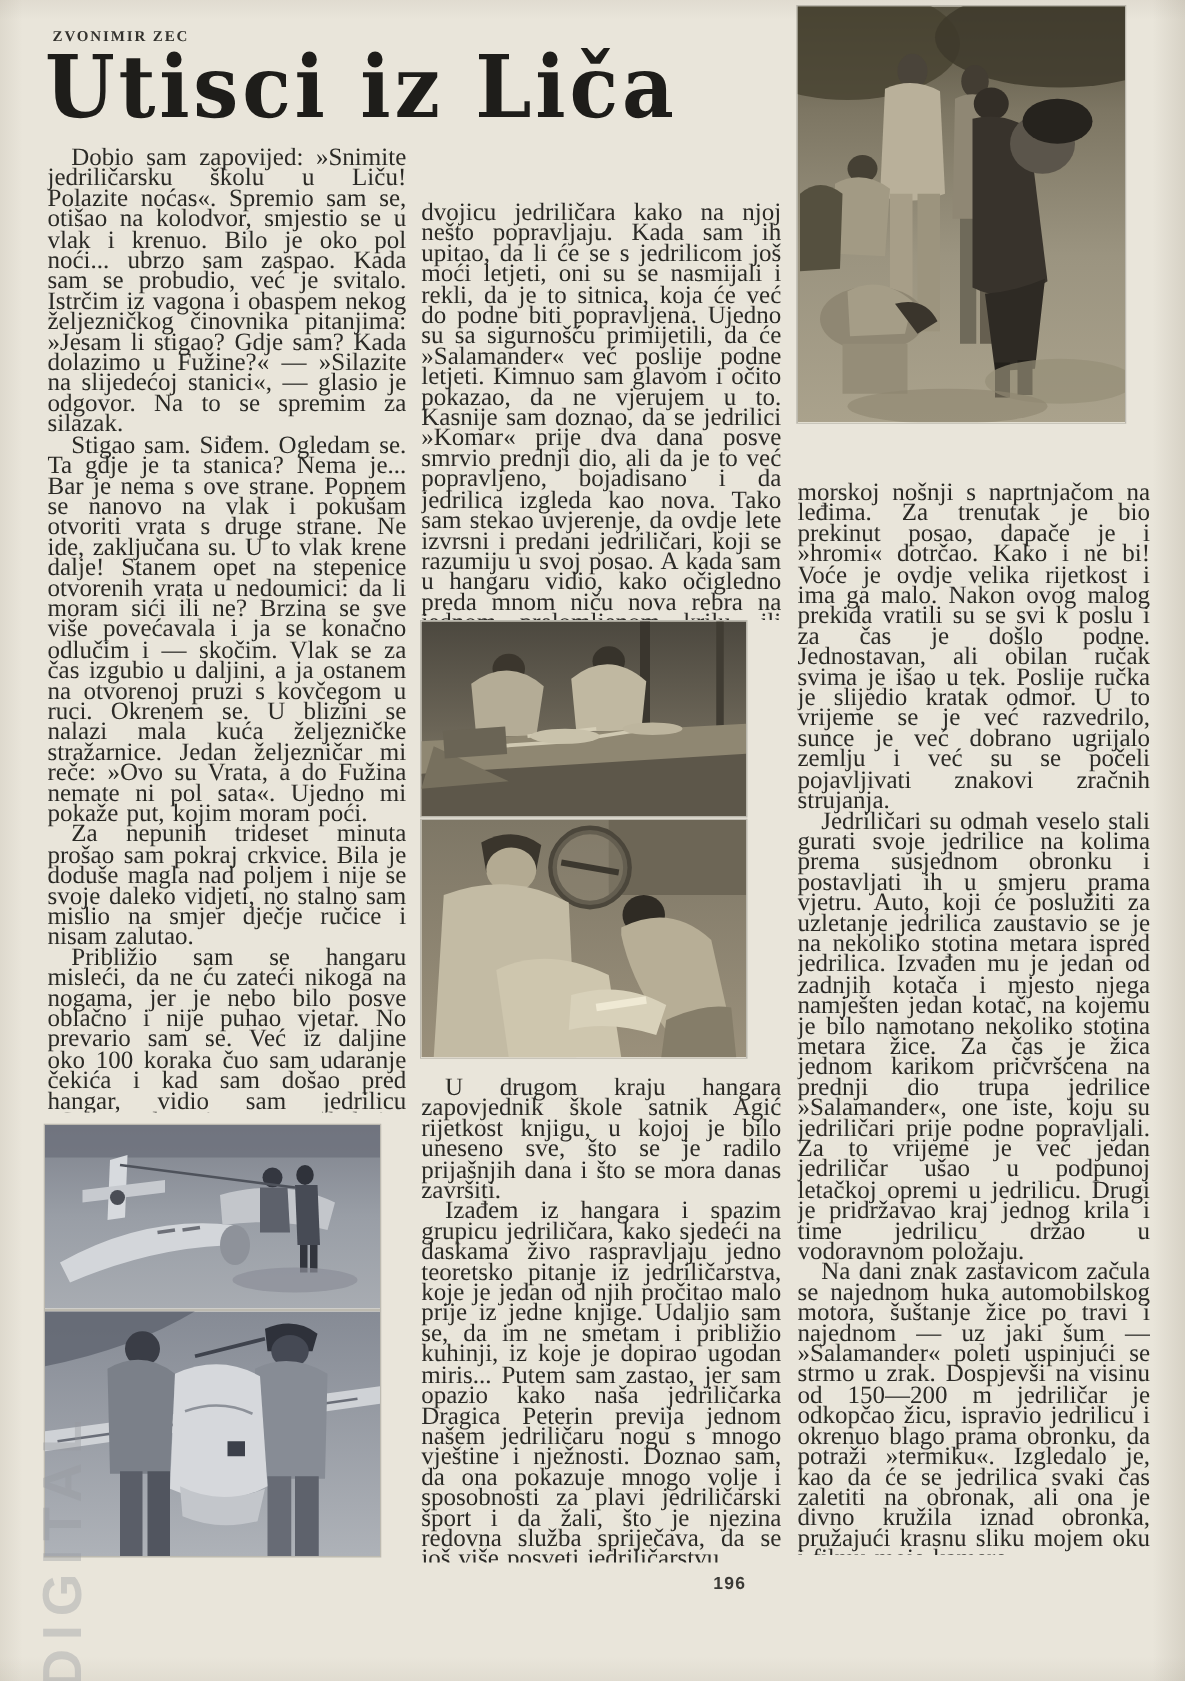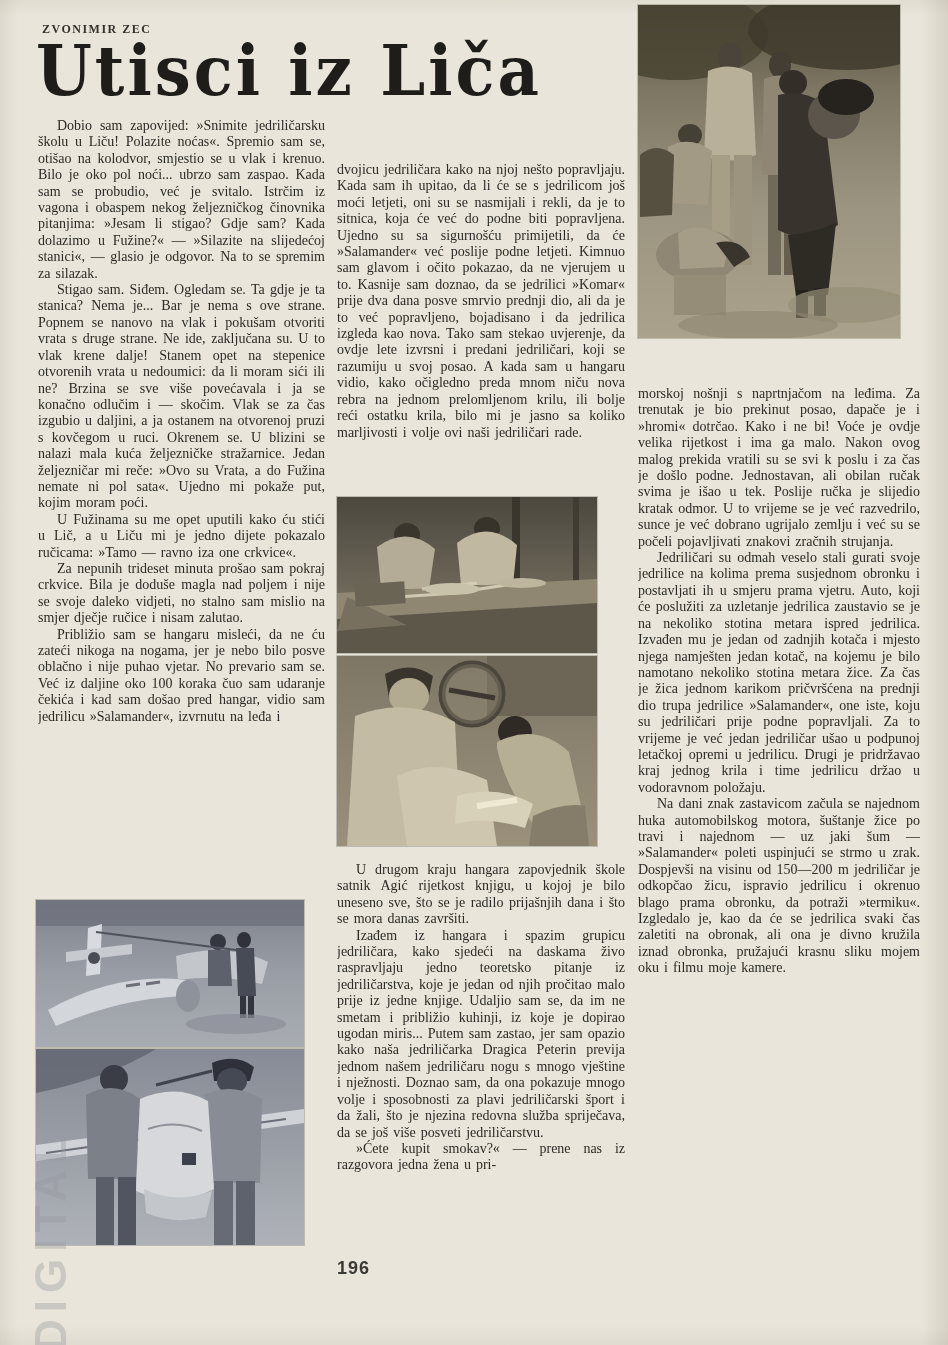--- a/index.html
+++ b/index.html
@@ -26,39 +26,39 @@
   }
   .title{
     position:absolute;left:36px;top:30px;width:600px;
     font-family:"DejaVu Serif", serif;
     font-weight:800;font-size:64px;letter-spacing:3px;color:#1e1d1a;
     white-space:nowrap;
     transform:scaleY(1.08);transform-origin:top left;
   }
   .txt{
     position:absolute;
-    font-size:14px;line-height:16.4px;
+    font-size:20px;line-height:16.4px;
     text-align:justify;
     word-spacing:1.5px;
     overflow:hidden;
     hyphens:auto;
   }
   .txt p{margin:0;text-indent:19px;}
   .cont p:first-child{text-indent:0;margin-top:44px;}
   .photo{
     position:absolute;
     box-shadow:0 0 0 1px rgba(60,58,50,0.25);
     overflow:hidden;
   }
   .photo svg{display:block;}
   .pagenum{
     position:absolute;left:337px;top:1258px;width:260px;
-    text-align:left;
+    text-align:right;
     font-family:"Liberation Sans", sans-serif;
-    font-weight:bold;font-size:18px;color:#3a3935;letter-spacing:1px;
+    font-weight:bold;font-size:14px;color:#3a3935;letter-spacing:1px;
   }
   .watermark{
     position:absolute;left:26px;bottom:-6px;height:300px;width:46px;
     font-family:"Liberation Sans", sans-serif;
     font-weight:bold;font-size:44px;letter-spacing:7px;
     color:rgba(150,152,158,0.38);
     writing-mode:vertical-rl;
     transform:rotate(180deg);
     z-index:5;
     pointer-events:none;
@@ -68,21 +68,20 @@
 <body>
 
 <div class="page">
 
   <div class="author">ZVONIMIR ZEC</div>
   <div class="title">Utisci iz Liča</div>
 
   <div class="txt" style="left:38px;top:118px;width:287px;height:772px;">
       <p>Dobio sam zapovijed: »Snimite jedriličarsku školu u Liču! Polazite noćas«. Spremio sam se, otišao na kolodvor, smjestio se u vlak i krenuo. Bilo je oko pol noći... ubrzo sam zaspao. Kada sam se probudio, već je svitalo. Istrčim iz vagona i obaspem nekog željezničkog činovnika pitanjima: »Jesam li stigao? Gdje sam? Kada dolazimo u Fužine?« — »Silazite na slijedećoj stanici«, — glasio je odgovor. Na to se spremim za silazak.</p>
       <p>Stigao sam. Siđem. Ogledam se. Ta gdje je ta stanica? Nema je... Bar je nema s ove strane. Popnem se nanovo na vlak i pokušam otvoriti vrata s druge strane. Ne ide, zaključana su. U to vlak krene dalje! Stanem opet na stepenice otvorenih vrata u nedoumici: da li moram sići ili ne? Brzina se sve više povećavala i ja se konačno odlučim i — skočim. Vlak se za čas izgubio u daljini, a ja ostanem na otvorenoj pruzi s kovčegom u ruci. Okrenem se. U blizini se nalazi mala kuća željezničke stražarnice. Jedan željezničar mi reče: »Ovo su Vrata, a do Fužina nemate ni pol sata«. Ujedno mi pokaže put, kojim moram poći.</p>
-      <p>U Fužinama su me opet uputili kako ću stići u Lič, a u Liču mi je jedno dijete pokazalo ručicama: »Tamo — ravno iza one crkvice«.</p>
       <p>Za nepunih trideset minuta prošao sam pokraj crkvice. Bila je doduše magla nad poljem i nije se svoje daleko vidjeti, no stalno sam mislio na smjer dječje ručice i nisam zalutao.</p>
       <p>Približio sam se hangaru misleći, da ne ću zateći nikoga na nogama, jer je nebo bilo posve oblačno i nije puhao vjetar. No prevario sam se. Već iz daljine oko 100 koraka čuo sam udaranje čekića i kad sam došao pred hangar, vidio sam jedrilicu »Salamander«, izvrnutu na leđa i</p>
     </div>
 
   <div class="txt cont" style="left:337px;top:118px;width:288px;height:378px;">
       <p>dvojicu jedriličara kako na njoj nešto popravljaju. Kada sam ih upitao, da li će se s jedrilicom još moći letjeti, oni su se nasmijali i rekli, da je to sitnica, koja će već do podne biti popravljena. Ujedno su sa sigurnošću primijetili, da će »Salamander« već poslije podne letjeti. Kimnuo sam glavom i očito pokazao, da ne vjerujem u to. Kasnije sam doznao, da se jedrilici »Komar« prije dva dana posve smrvio prednji dio, ali da je to već popravljeno, bojadisano i da jedrilica izgleda kao nova. Tako sam stekao uvjerenje, da ovdje lete izvrsni i predani jedriličari, koji se razumiju u svoj posao. A kada sam u hangaru vidio, kako očigledno preda mnom niču nova rebra na jednom prelomljenom krilu, ili bolje reći ostatku krila, bilo mi je jasno sa koliko marljivosti i volje ovi naši jedriličari rade.</p>
     </div>
 
   <div class="txt" style="left:337px;top:862px;width:288px;height:388px;">
       <p>U drugom kraju hangara zapovjednik škole satnik Agić rijetkost knjigu, u kojoj je bilo uneseno sve, što se je radilo prijašnjih dana i što se mora danas završiti.</p>

